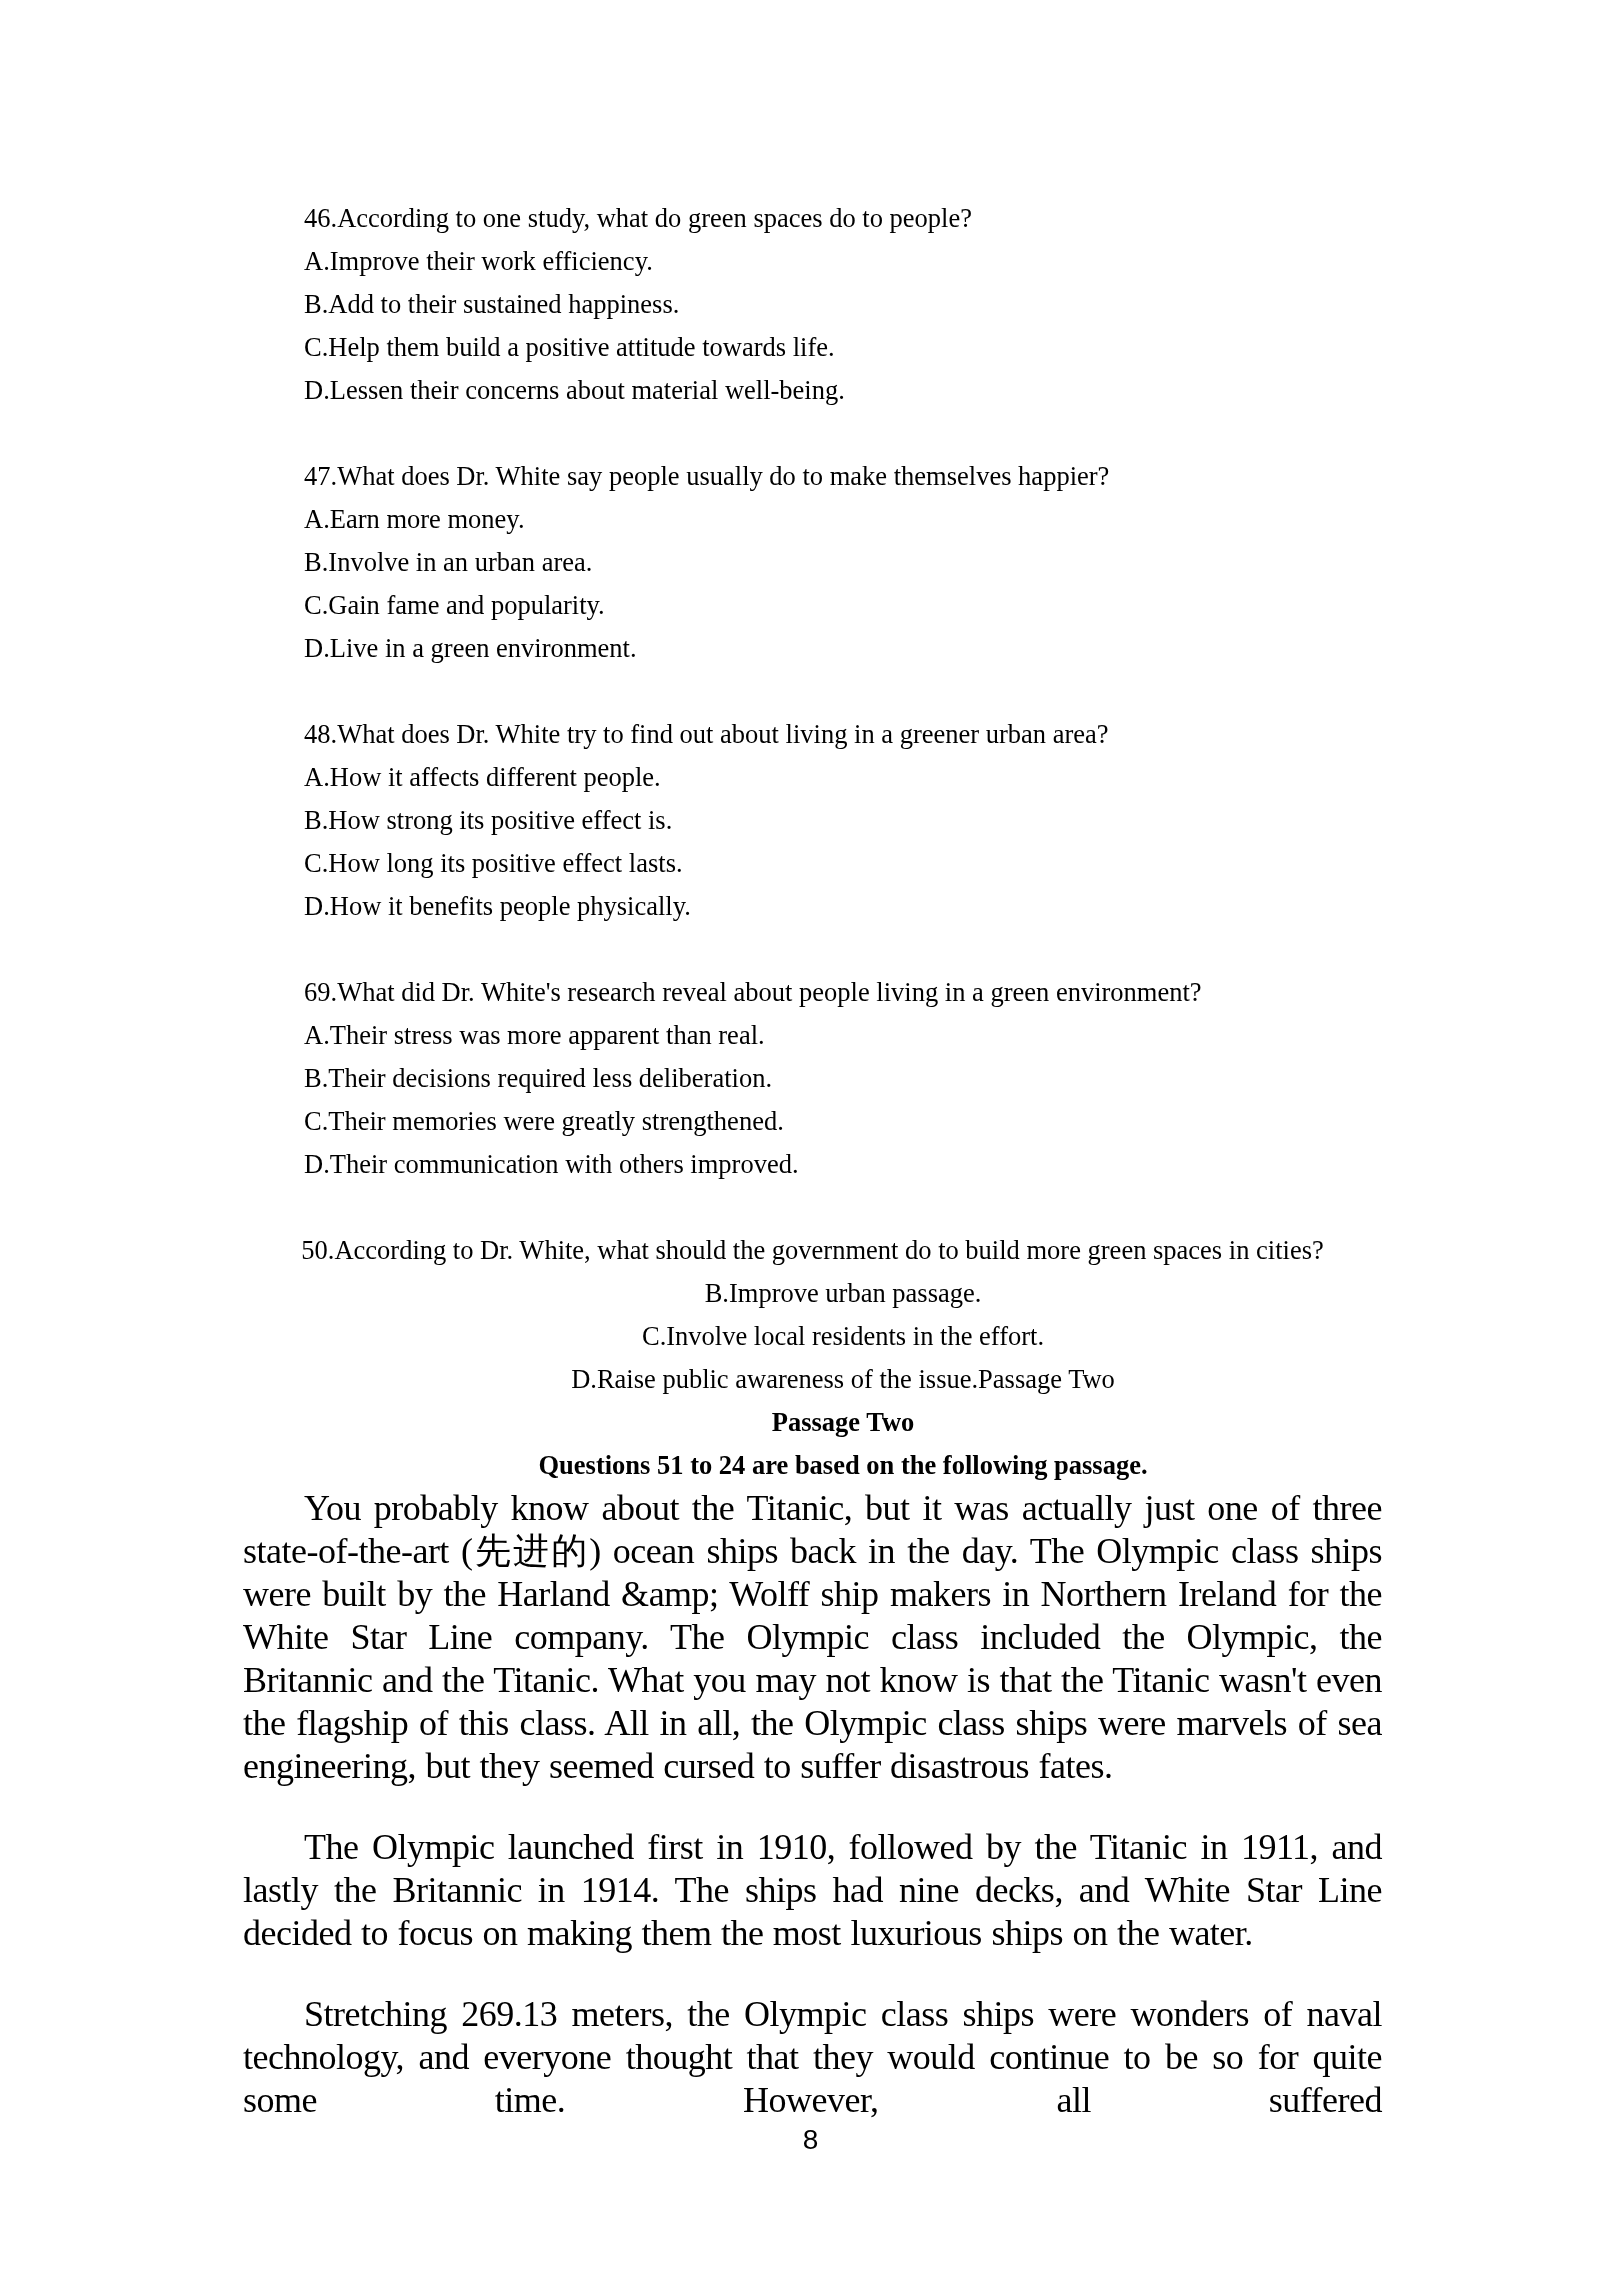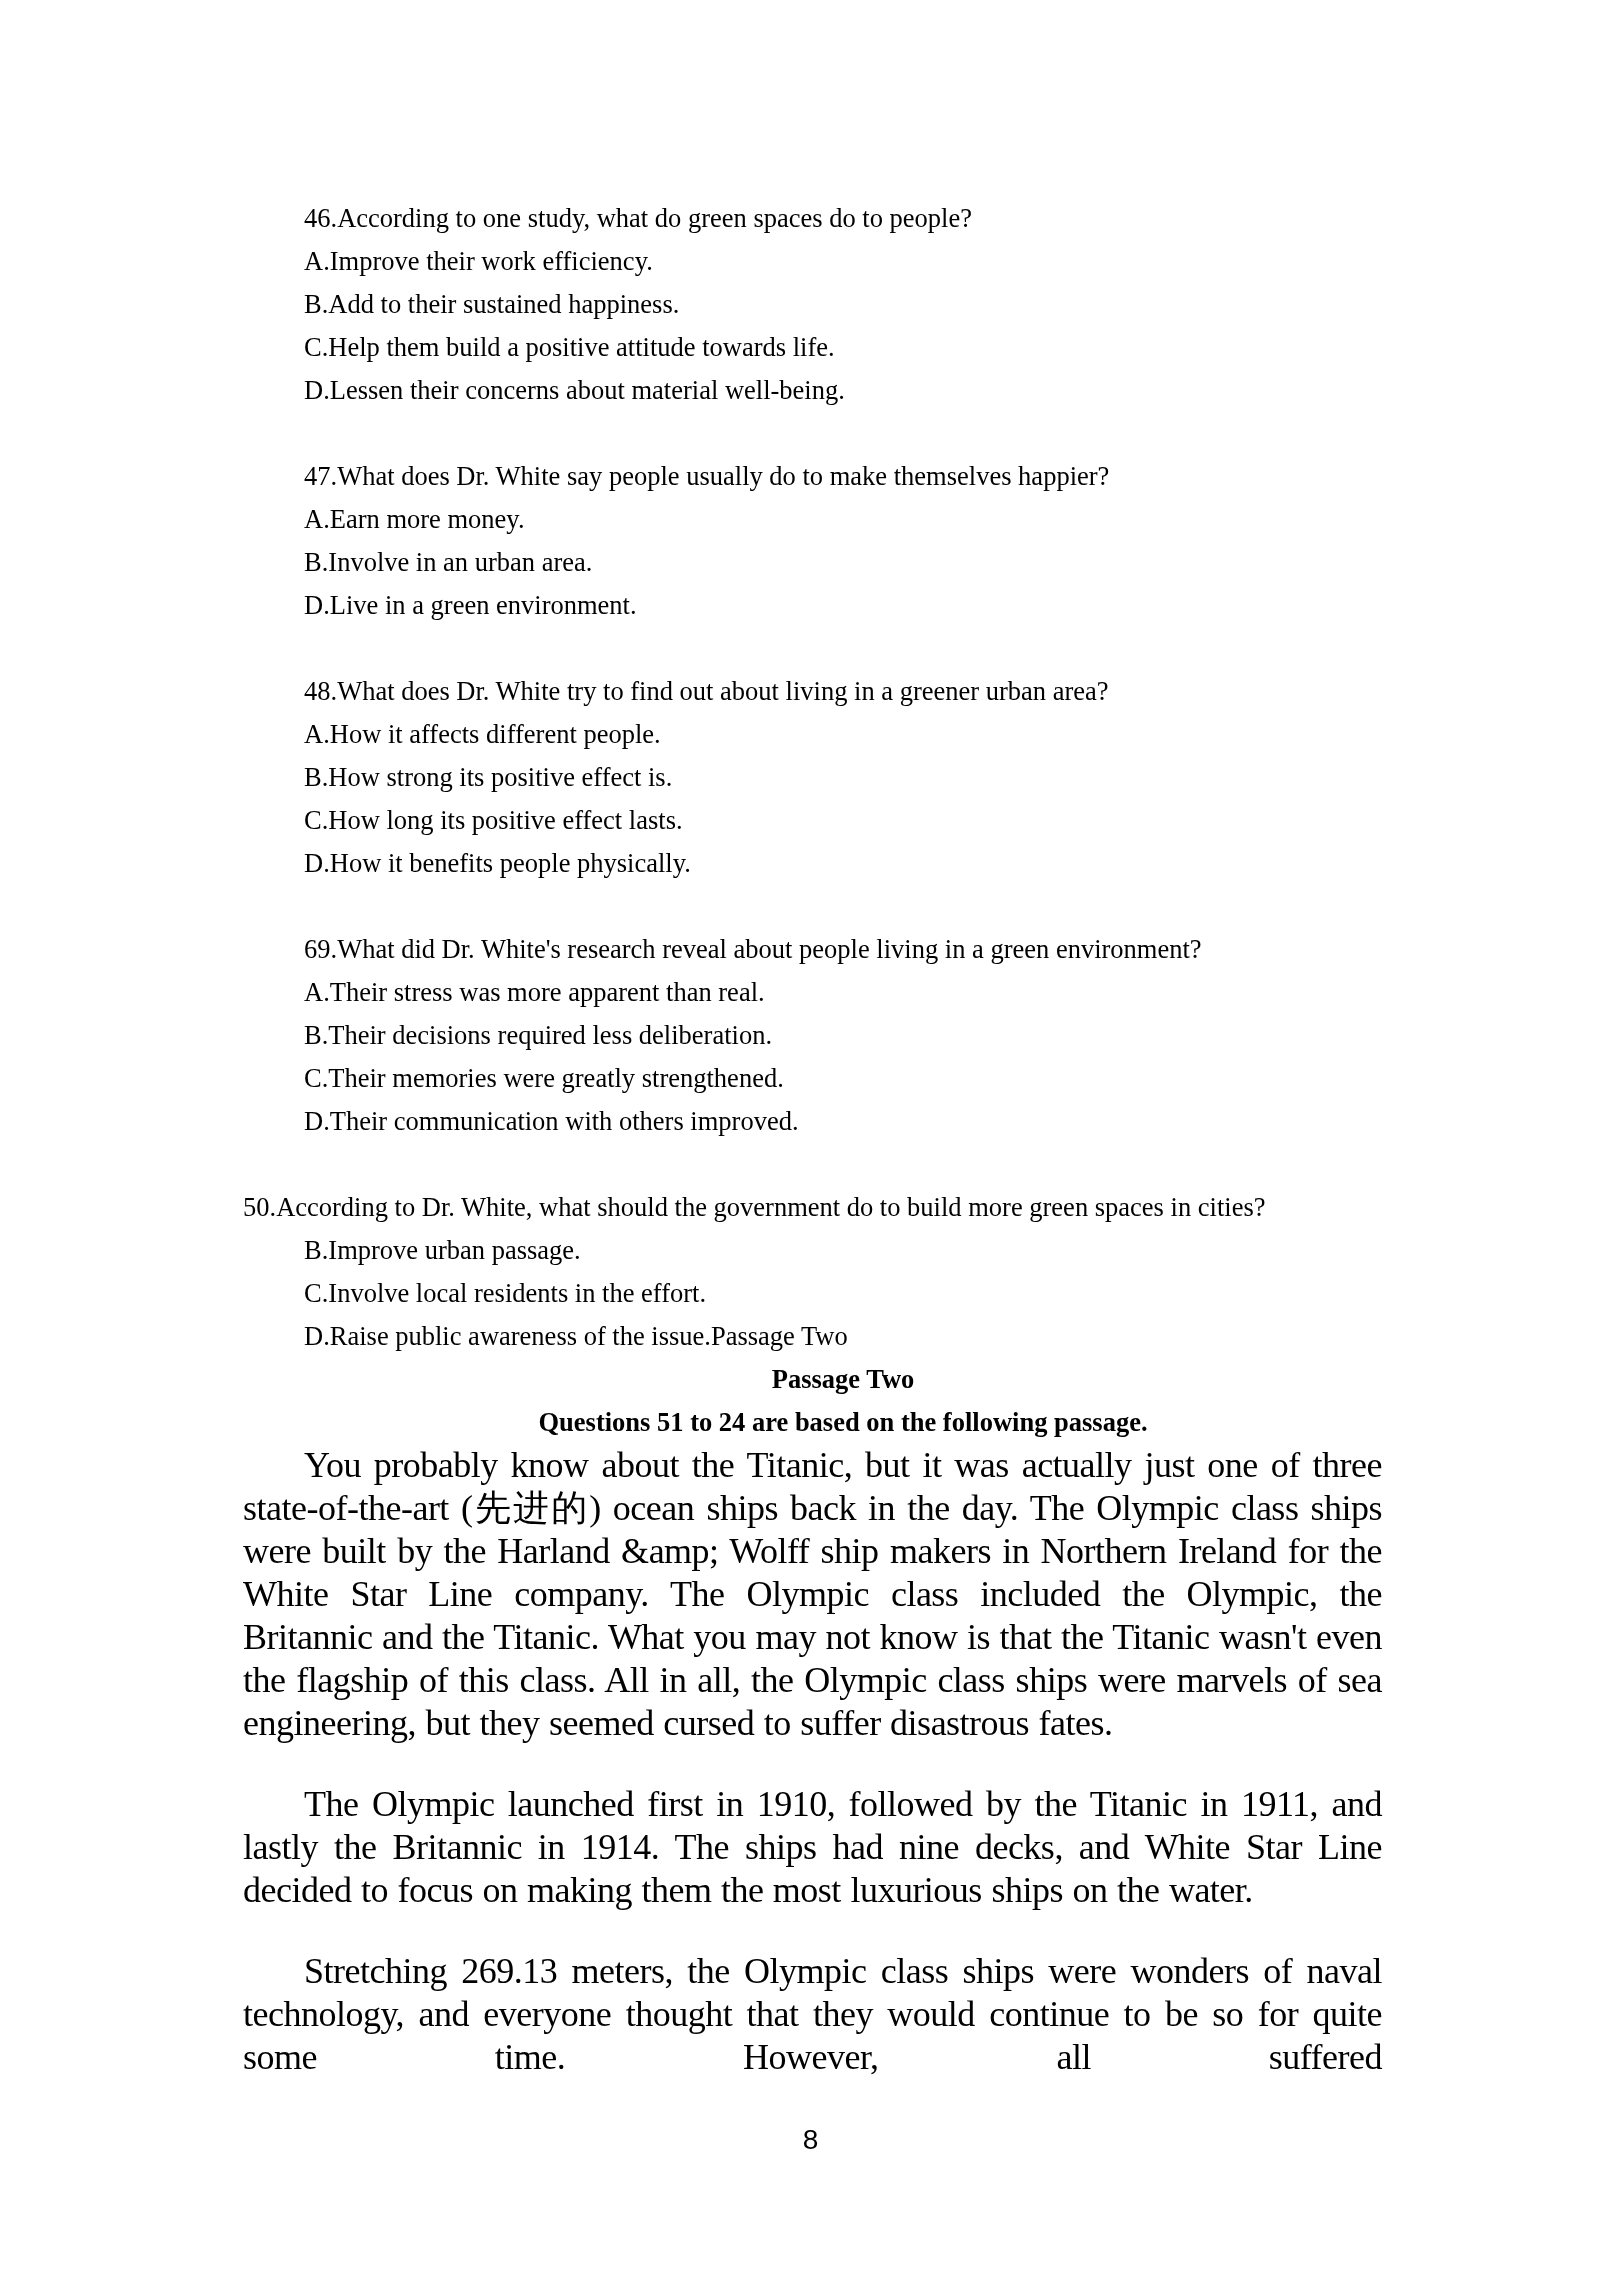--- a/index.html
+++ b/index.html
@@ -34,20 +34,21 @@
   }
   .bold {
     font-weight: bold;
     text-align: center;
   }
   .qblock {
     margin: 0 0 43px 0;
   }
   .qblock.last {
     margin-bottom: 0;
+    text-align: center;
   }
   .para {
     margin: 38px 0 0 0;
     font-size: 36px;
     line-height: 43px;
     text-align: justify;
     text-indent: 61px;
     letter-spacing: -0.5px;
     word-spacing: 1px;
   }
@@ -79,20 +80,21 @@
       <p class="line indent">A.Improve their work efficiency.</p>
       <p class="line indent">B.Add to their sustained happiness.</p>
       <p class="line indent">C.Help them build a positive attitude towards life.</p>
       <p class="line indent">D.Lessen their concerns about material well-being.</p>
     </section>
 
     <section class="qblock">
       <p class="line indent">47.What does Dr. White say people usually do to make themselves happier?</p>
       <p class="line indent">A.Earn more money.</p>
       <p class="line indent">B.Involve in an urban area.</p>
+      <p class="line indent">C.Gain fame and popularity.</p>
       <p class="line indent">D.Live in a green environment.</p>
     </section>
 
     <section class="qblock">
       <p class="line indent">48.What does Dr. White try to find out about living in a greener urban area?</p>
       <p class="line indent">A.How it affects different people.</p>
       <p class="line indent">B.How strong its positive effect is.</p>
       <p class="line indent">C.How long its positive effect lasts.</p>
       <p class="line indent">D.How it benefits people physically.</p>
     </section>

